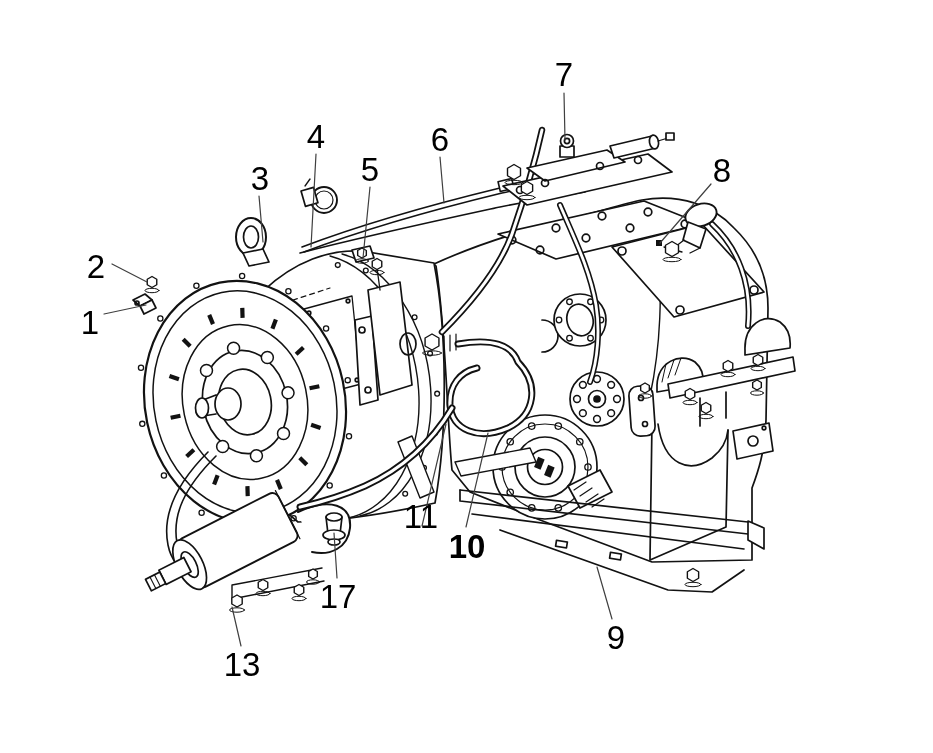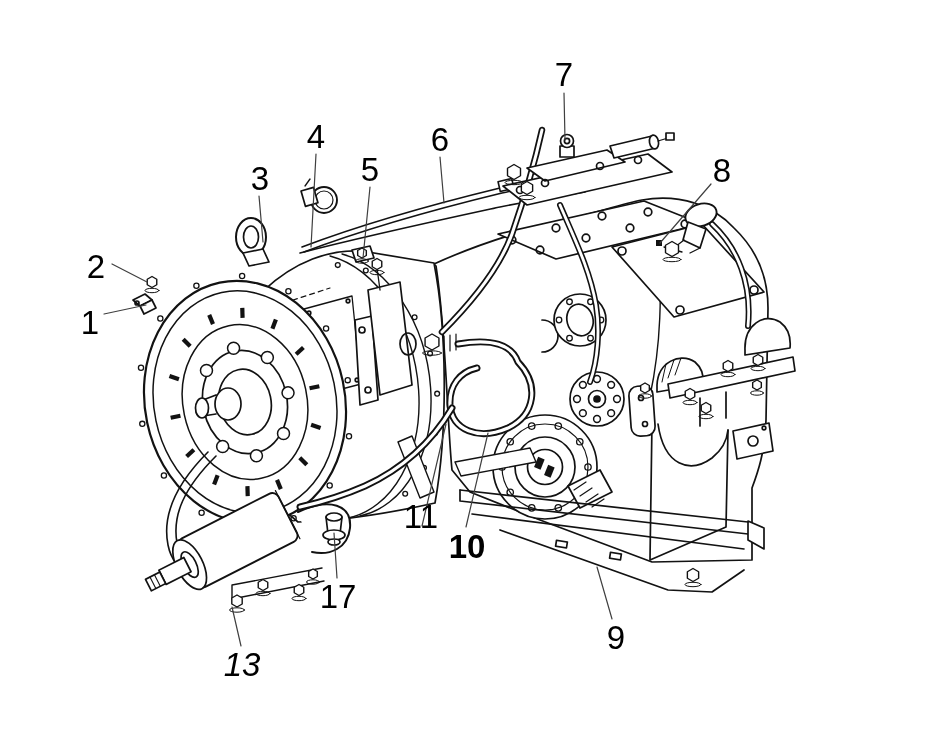--- a/index.html
+++ b/index.html
@@ -394,14 +394,14 @@
     <div class="callout" style="left: 260px; top: 178px; color: rgb(0, 0, 0);">3</div>
     <div class="callout" style="left: 316px; top: 136px; color: rgb(0, 0, 0);">4</div>
     <div class="callout" style="left: 370px; top: 169px; color: rgb(0, 0, 0);">5</div>
     <div class="callout" style="left: 440px; top: 139px; color: rgb(0, 0, 0);">6</div>
     <div class="callout" style="left: 564px; top: 74px; color: rgb(0, 0, 0);">7</div>
     <div class="callout" style="left: 722px; top: 170px; color: rgb(0, 0, 0);">8</div>
     <div class="callout" style="left: 616px; top: 637px; color: rgb(0, 0, 0);">9</div>
     <div class="callout" style="left: 467px; top: 546px; color: rgb(0, 0, 0); font-weight: bold;">10</div>
     <div class="callout" style="left: 421px; top: 516px; color: rgb(0, 0, 0);">11</div>
     <div class="callout" style="left: 338px; top: 596px; color: rgb(0, 0, 0);">17</div>
-    <div class="callout" style="left: 242px; top: 664px; color: rgb(0, 0, 0); font-style: italic;">13</div>
+    <div class="callout" style="left: 242px; top: 664px; color: rgb(0, 0, 0);">13</div>
   </div>
 
 </body></html>

